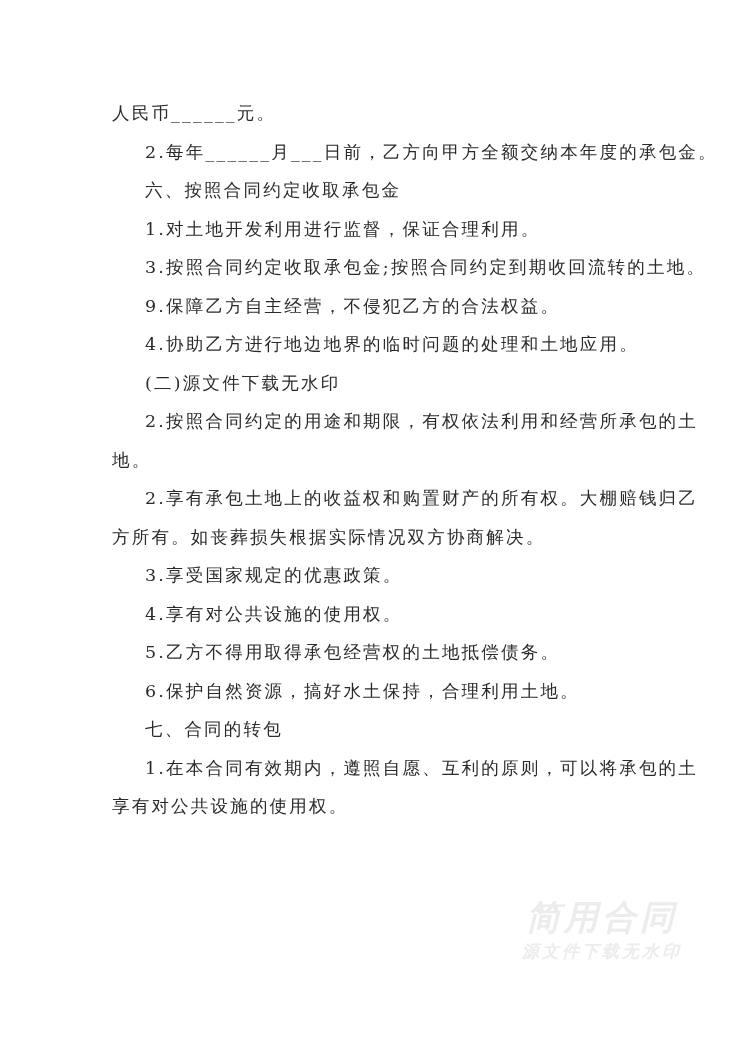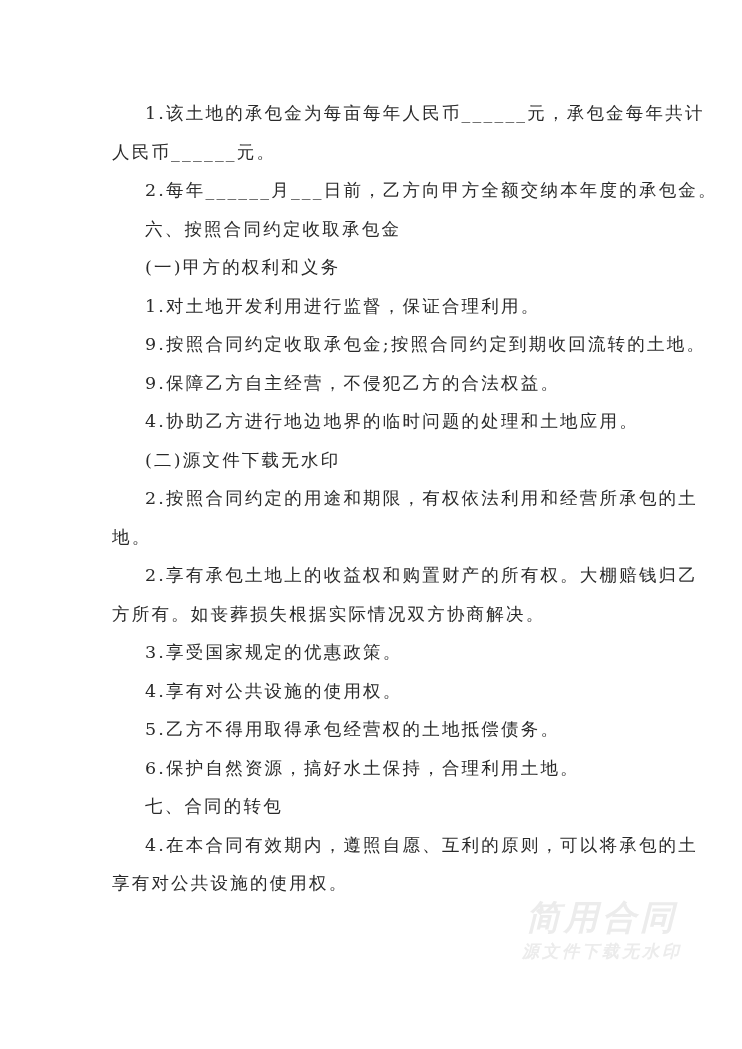--- a/index.html
+++ b/index.html
@@ -19,39 +19,37 @@
     font-family: "DejaVu Sans", "Liberation Sans", sans-serif; font-style: italic; font-weight: bold;
     color: #ececec;
   }
   .wm1 { font-size: 34px; letter-spacing: 4px; line-height: 38px; }
   .wm2 { font-size: 17px; letter-spacing: 3px; line-height: 30px; }
 </style>
 </head>
 <body>
 
 <div class="page">
-  <div class="line indent">1.该土地的承包金为每亩每年人民币______元，承包金每年共计</div>
   <div class="line">人民币______元。</div>
   <div class="line indent">2.每年______月___日前，乙方向甲方全额交纳本年度的承包金。</div>
   <div class="line indent">六、按照合同约定收取承包金</div>
-  <div class="line indent">(一)甲方的权利和义务</div>
   <div class="line indent">1.对土地开发利用进行监督，保证合理利用。</div>
-  <div class="line indent">9.按照合同约定收取承包金;按照合同约定到期收回流转的土地。</div>
+  <div class="line indent">3.按照合同约定收取承包金;按照合同约定到期收回流转的土地。</div>
   <div class="line indent">9.保障乙方自主经营，不侵犯乙方的合法权益。</div>
   <div class="line indent">4.协助乙方进行地边地界的临时问题的处理和土地应用。</div>
   <div class="line indent">(二)源文件下载无水印</div>
   <div class="line indent">2.按照合同约定的用途和期限，有权依法利用和经营所承包的土</div>
   <div class="line">地。</div>
   <div class="line indent">2.享有承包土地上的收益权和购置财产的所有权。大棚赔钱归乙</div>
   <div class="line">方所有。如丧葬损失根据实际情况双方协商解决。</div>
   <div class="line indent">3.享受国家规定的优惠政策。</div>
   <div class="line indent">4.享有对公共设施的使用权。</div>
   <div class="line indent">5.乙方不得用取得承包经营权的土地抵偿债务。</div>
   <div class="line indent">6.保护自然资源，搞好水土保持，合理利用土地。</div>
   <div class="line indent">七、合同的转包</div>
-  <div class="line indent">4.在本合同有效期内，遵照自愿、互利的原则，可以将承包的土</div>
+  <div class="line indent">1.在本合同有效期内，遵照自愿、互利的原则，可以将承包的土</div>
   <div class="line">享有对公共设施的使用权。</div>
 </div>
 
 <div class="watermark">
   <div class="wm1">简用合同</div>
   <div class="wm2">源文件下载无水印</div>
 </div>
 
 </body></html>

